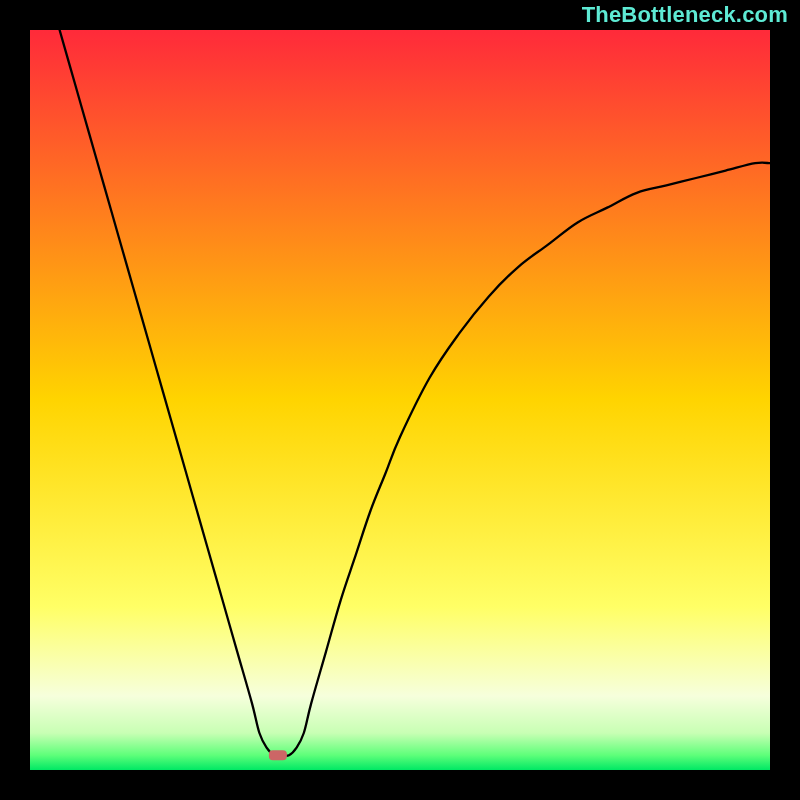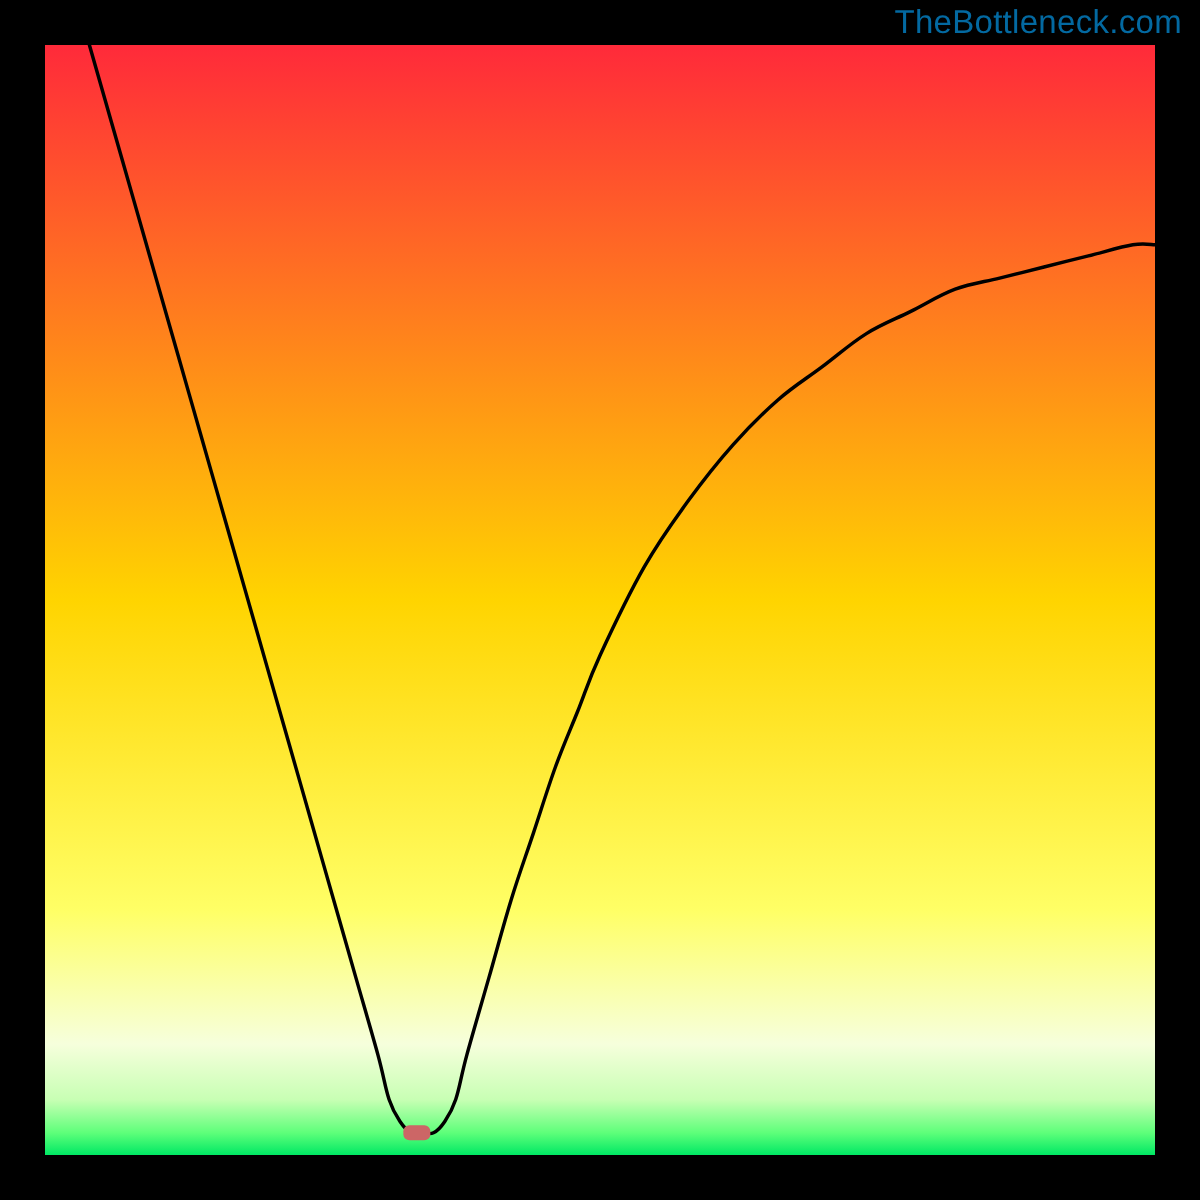--- a/index.html
+++ b/index.html
@@ -16,23 +16,23 @@
     left: 0;
     top: 0;
     width: 800px;
     height: 800px;
     background: #000000;
   }
   .watermark {
     position: absolute;
     top: 2px;
     right: 12px;
-    color: #0369a1;
+    color: #5eead4;
     font-size: 22px;
-    font-weight: 400;
+    font-weight: 700;
     letter-spacing: 0.2px;
     z-index: 50;
     text-align: right;
   }
   svg.plot {
     position: absolute;
     left: 30px;
     top: 30px;
     width: 740px;
     height: 740px;

